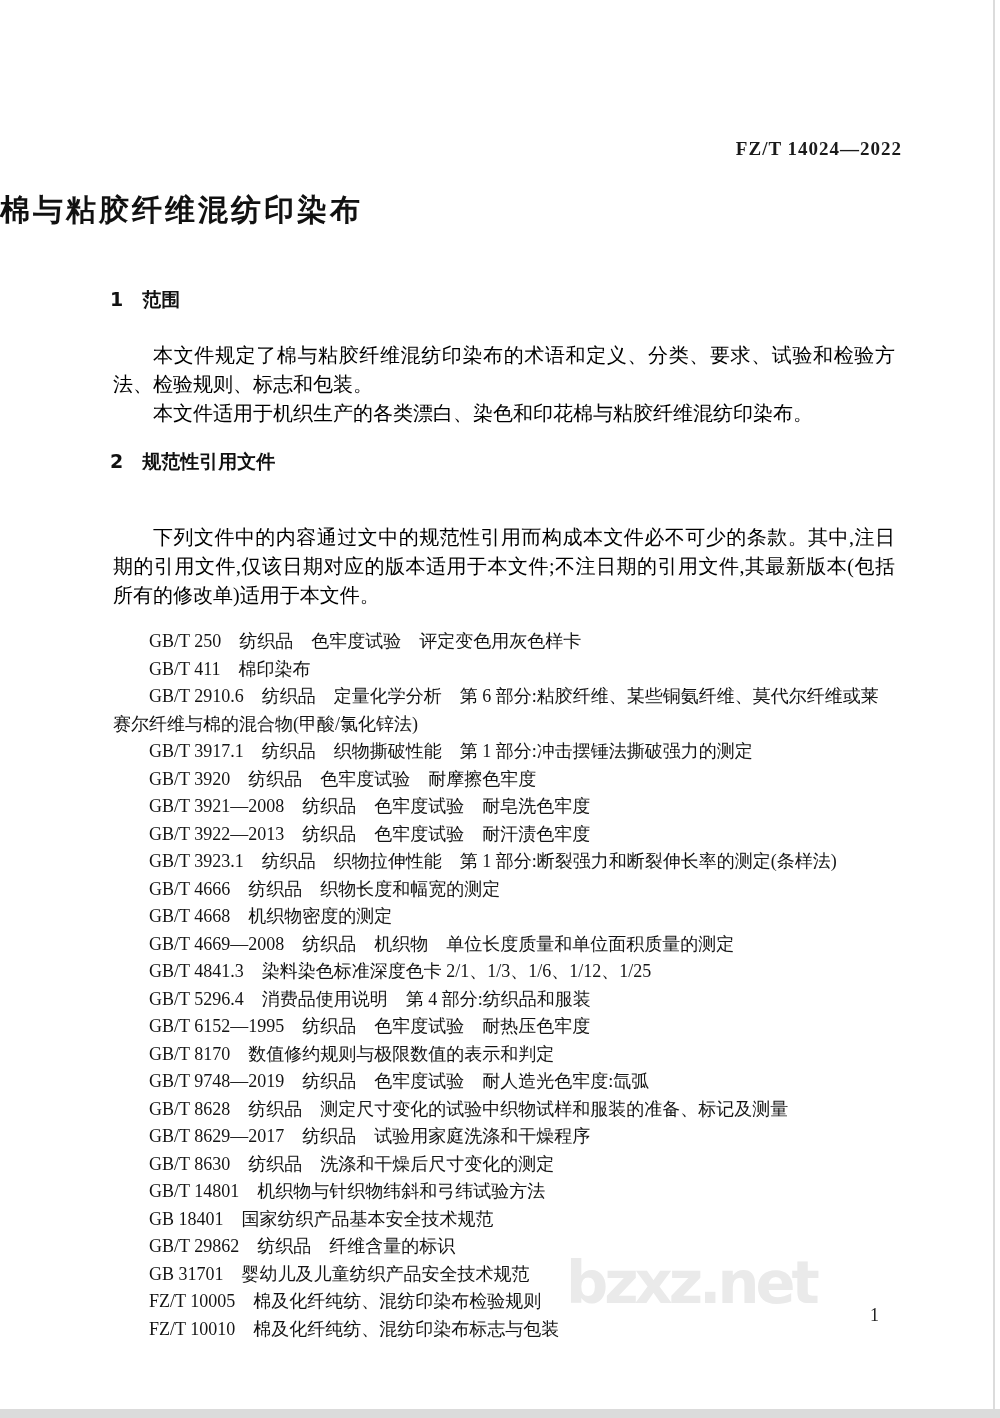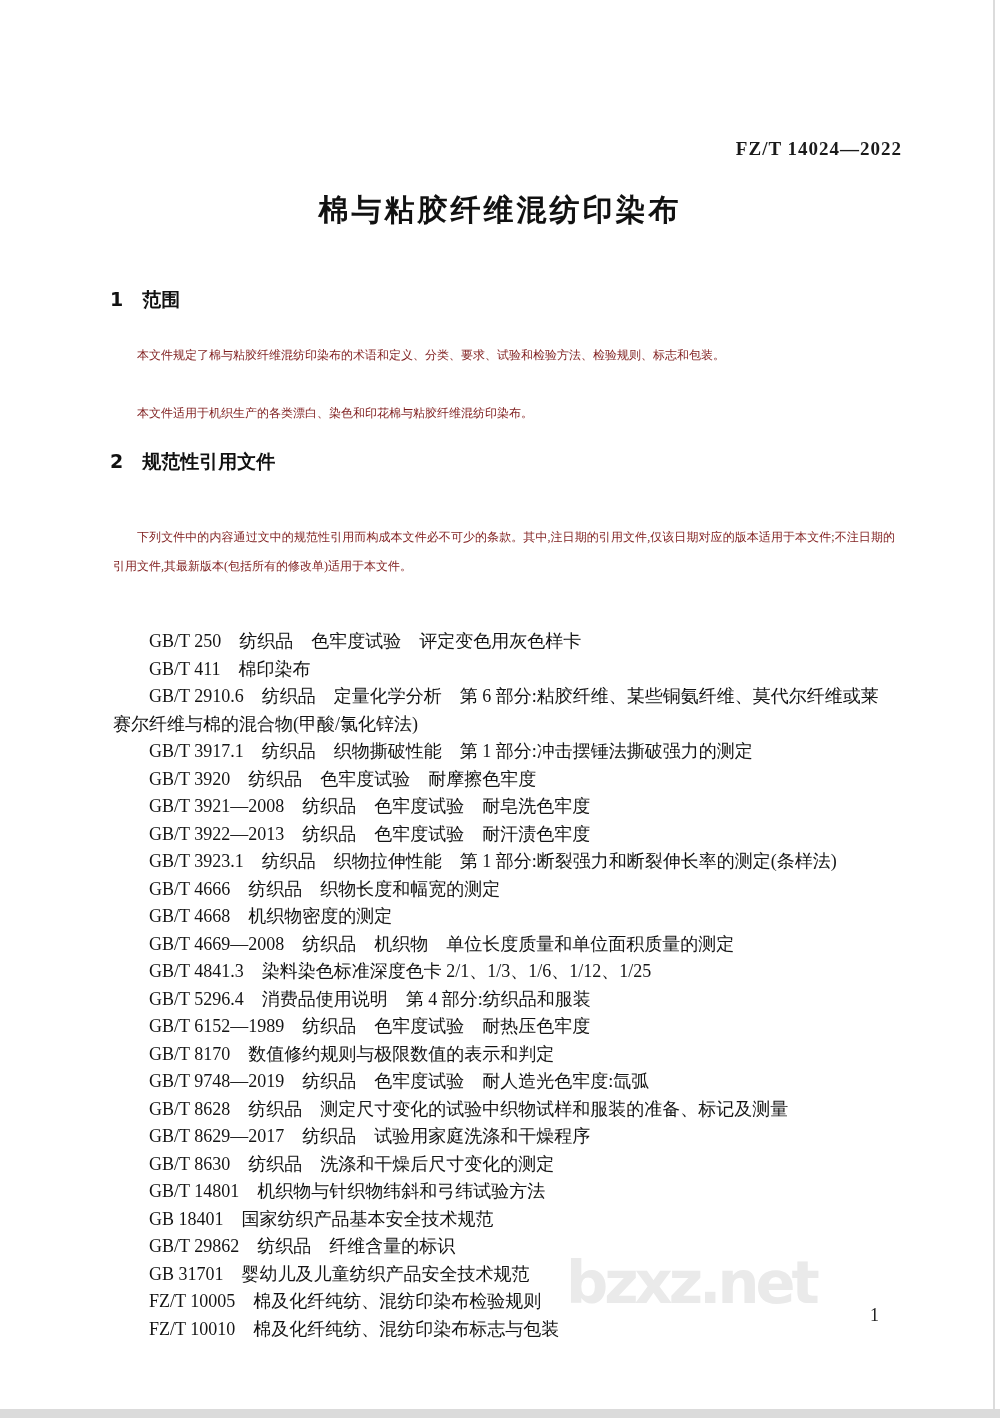--- a/index.html
+++ b/index.html
@@ -55,43 +55,43 @@
     font-weight: bold;
     font-size: 19px;
     letter-spacing: 1px;
     margin-top: 30px;
   }
   .doc-title {
     position: absolute;
     top: 190px;
     left: 0;
     width: 1000px;
-    text-align: center;
+    text-align: left;
     font-family: "DejaVu Sans", "Liberation Sans", sans-serif;
     font-weight: bold;
     font-size: 30px;
     letter-spacing: 3px;
     color: #111111;
   }
   .section-heading {
     position: absolute;
     left: 110px;
     font-family: "DejaVu Sans", "Liberation Sans", sans-serif;
     font-weight: bold;
     font-size: 19px;
     color: #111111;
     text-align: center;
   }
   .body-block {
     position: absolute;
     left: 113px;
     width: 782px;
-    font-size: 12px;
+    font-size: 20px;
     line-height: 29px;
-    color: #7f1d1d;
+    color: #000000;
   }
   .body-block p {
     margin: 0;
     text-indent: 2em;
     text-align: justify;
   }
   .refs-block {
     position: absolute;
     left: 113px;
     top: 584px;
@@ -153,21 +153,21 @@
         <p>GB/T 3917.1　纺织品　织物撕破性能　第 1 部分:冲击摆锤法撕破强力的测定</p>
         <p>GB/T 3920　纺织品　色牢度试验　耐摩擦色牢度</p>
         <p>GB/T 3921—2008　纺织品　色牢度试验　耐皂洗色牢度</p>
         <p>GB/T 3922—2013　纺织品　色牢度试验　耐汗渍色牢度</p>
         <p>GB/T 3923.1　纺织品　织物拉伸性能　第 1 部分:断裂强力和断裂伸长率的测定(条样法)</p>
         <p>GB/T 4666　纺织品　织物长度和幅宽的测定</p>
         <p>GB/T 4668　机织物密度的测定</p>
         <p>GB/T 4669—2008　纺织品　机织物　单位长度质量和单位面积质量的测定</p>
         <p>GB/T 4841.3　染料染色标准深度色卡 2/1、1/3、1/6、1/12、1/25</p>
         <p>GB/T 5296.4　消费品使用说明　第 4 部分:纺织品和服装</p>
-        <p>GB/T 6152—1989　纺织品　色牢度试验　耐热压色牢度</p>
+        <p>GB/T 6152—1995　纺织品　色牢度试验　耐热压色牢度</p>
         <p>GB/T 8170　数值修约规则与极限数值的表示和判定</p>
         <p>GB/T 9748—2019　纺织品　色牢度试验　耐人造光色牢度:氙弧</p>
         <p>GB/T 8628　纺织品　测定尺寸变化的试验中织物试样和服装的准备、标记及测量</p>
         <p>GB/T 8629—2017　纺织品　试验用家庭洗涤和干燥程序</p>
         <p>GB/T 8630　纺织品　洗涤和干燥后尺寸变化的测定</p>
         <p>GB/T 14801　机织物与针织物纬斜和弓纬试验方法</p>
         <p>GB 18401　国家纺织产品基本安全技术规范</p>
         <p>GB/T 29862　纺织品　纤维含量的标识</p>
         <p>GB 31701　婴幼儿及儿童纺织产品安全技术规范</p>
         <p>FZ/T 10005　棉及化纤纯纺、混纺印染布检验规则</p>

